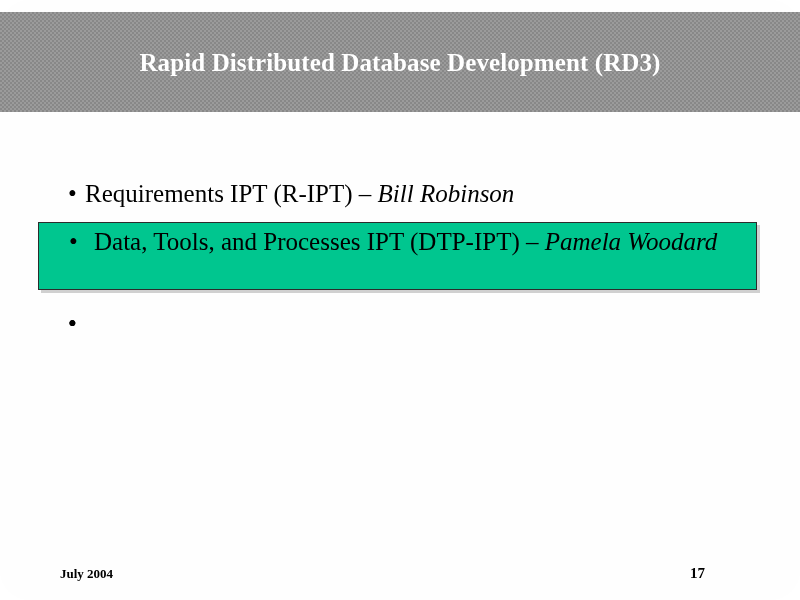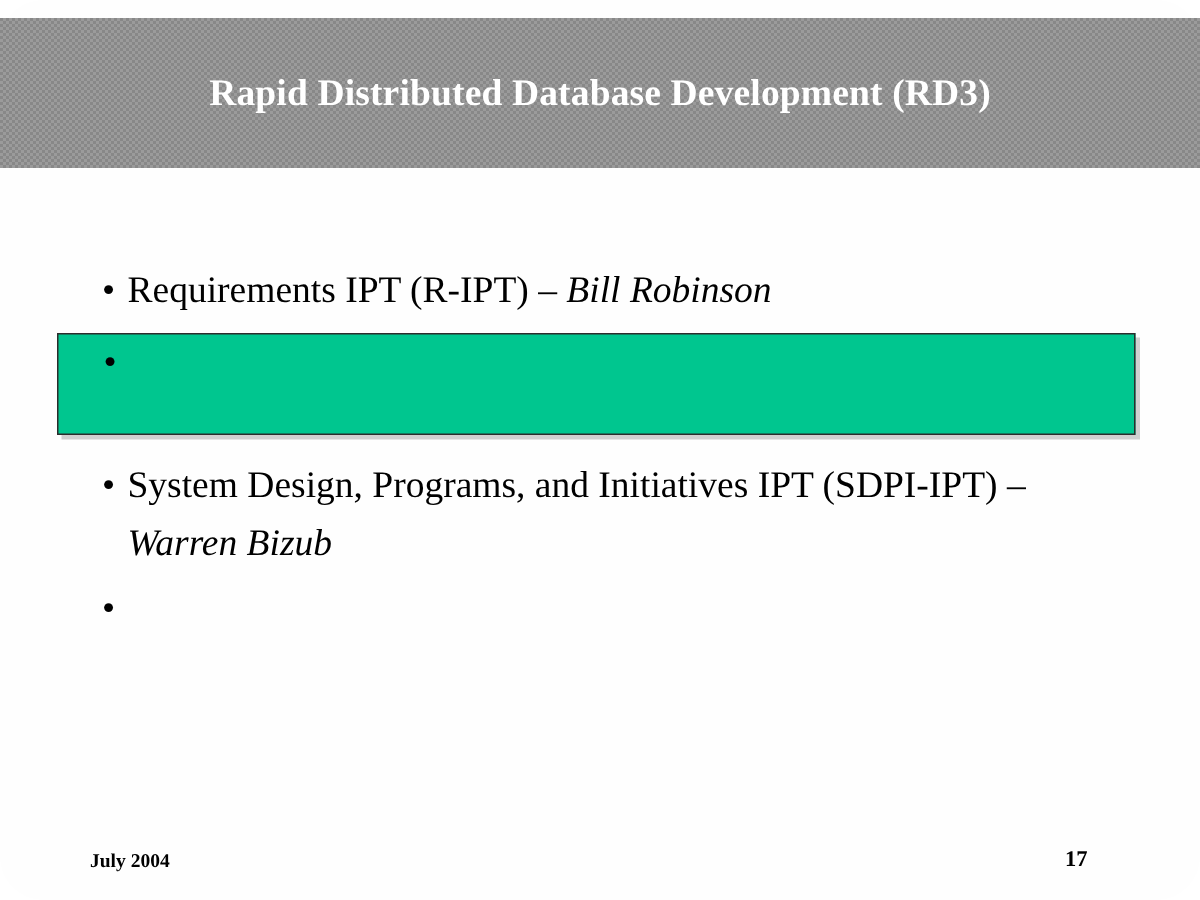--- a/index.html
+++ b/index.html
@@ -133,21 +133,21 @@
   .footer-date {
     position: absolute;
     left: 60px;
     top: 566px;
     font-size: 13px;
     font-weight: bold;
     color: #000000;
   }
   .footer-page {
     position: absolute;
-    left: 710px;
+    left: 690px;
     top: 565px;
     font-size: 15px;
     font-weight: bold;
     color: #000000;
   }
 </style>
 </head>
 <body>
 
 <div class="slide">
@@ -159,26 +159,26 @@
   <div class="body">
 
     <div class="bullet-row" id="row-1">
       <span class="marker">•</span>
       <span class="btext"><span>Requirements IPT (R-IPT) – </span><i>Bill Robinson</i></span>
     </div>
 
     <div class="hl-wrap">
       <div class="hl-box">
         <span class="marker">•</span>
+        <span class="btext"><span>Data, Tools, and Processes IPT (DTP-IPT) – </span><i>Pamela Woodard</i></span>
       </div>
     </div>
 
     <div class="bullet-row" id="row-3">
       <span class="marker">•</span>
-      <span class="btext"><span>System Design, Programs, and Initiatives IPT (SDPI-IPT) – </span><i>Warren Bizub</i></span>
     </div>
 
     <div class="bullet-row" id="row-4">
       <span class="marker">•</span>
     </div>
 
   </div>
 
   <div class="footer-date">July 2004</div>
   <div class="footer-page">17</div>

